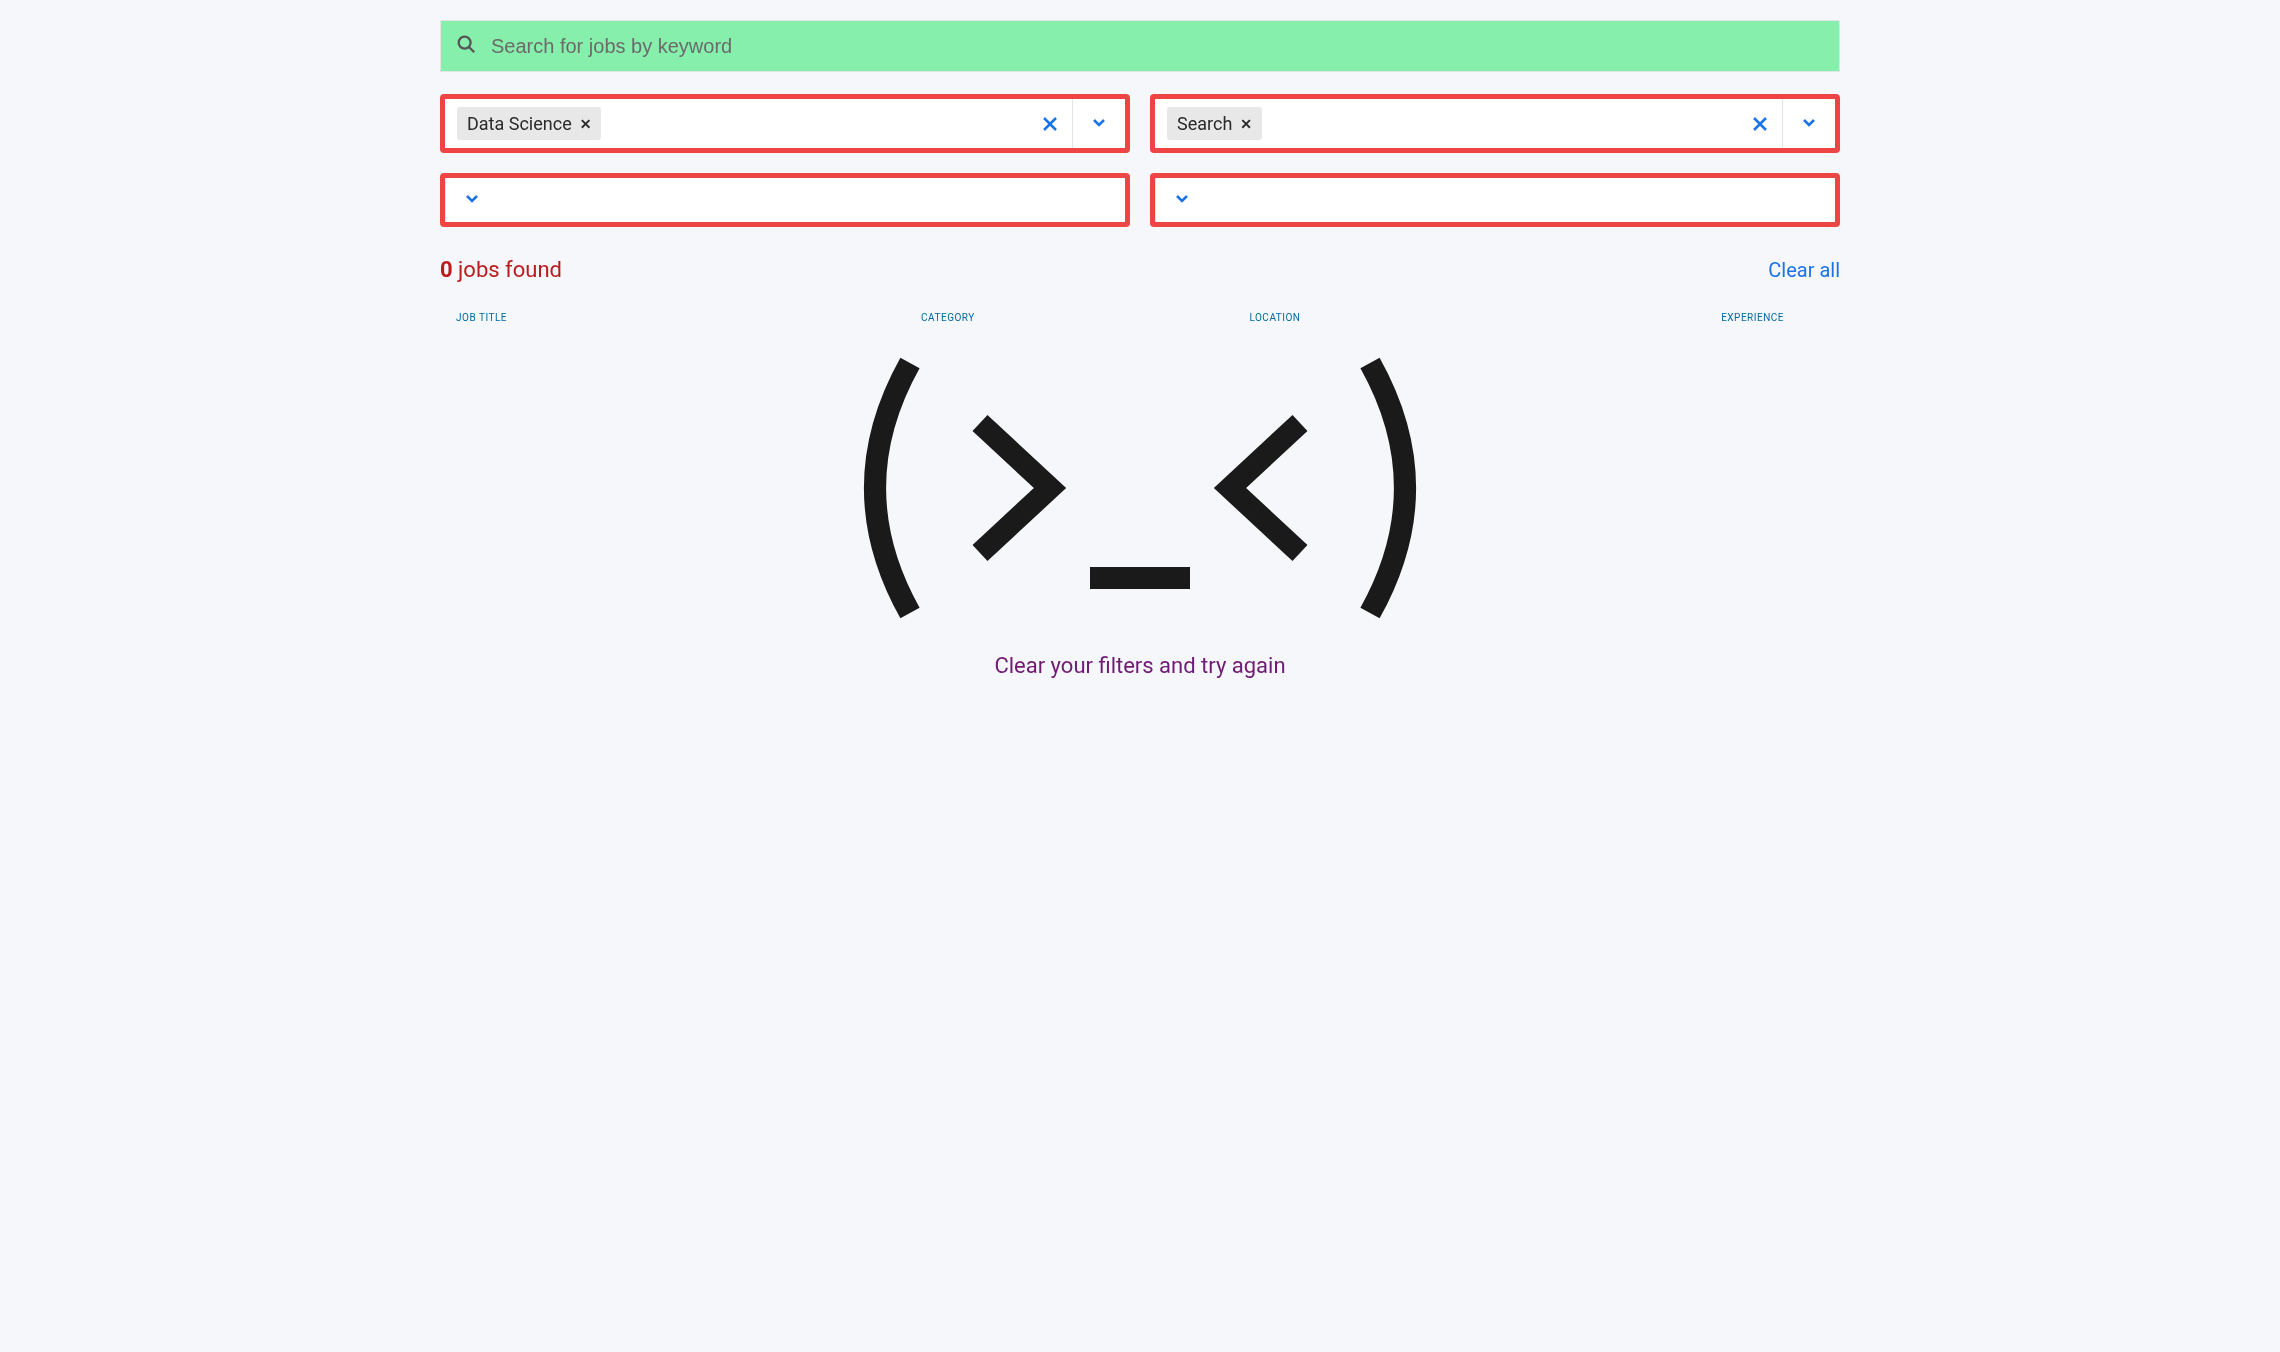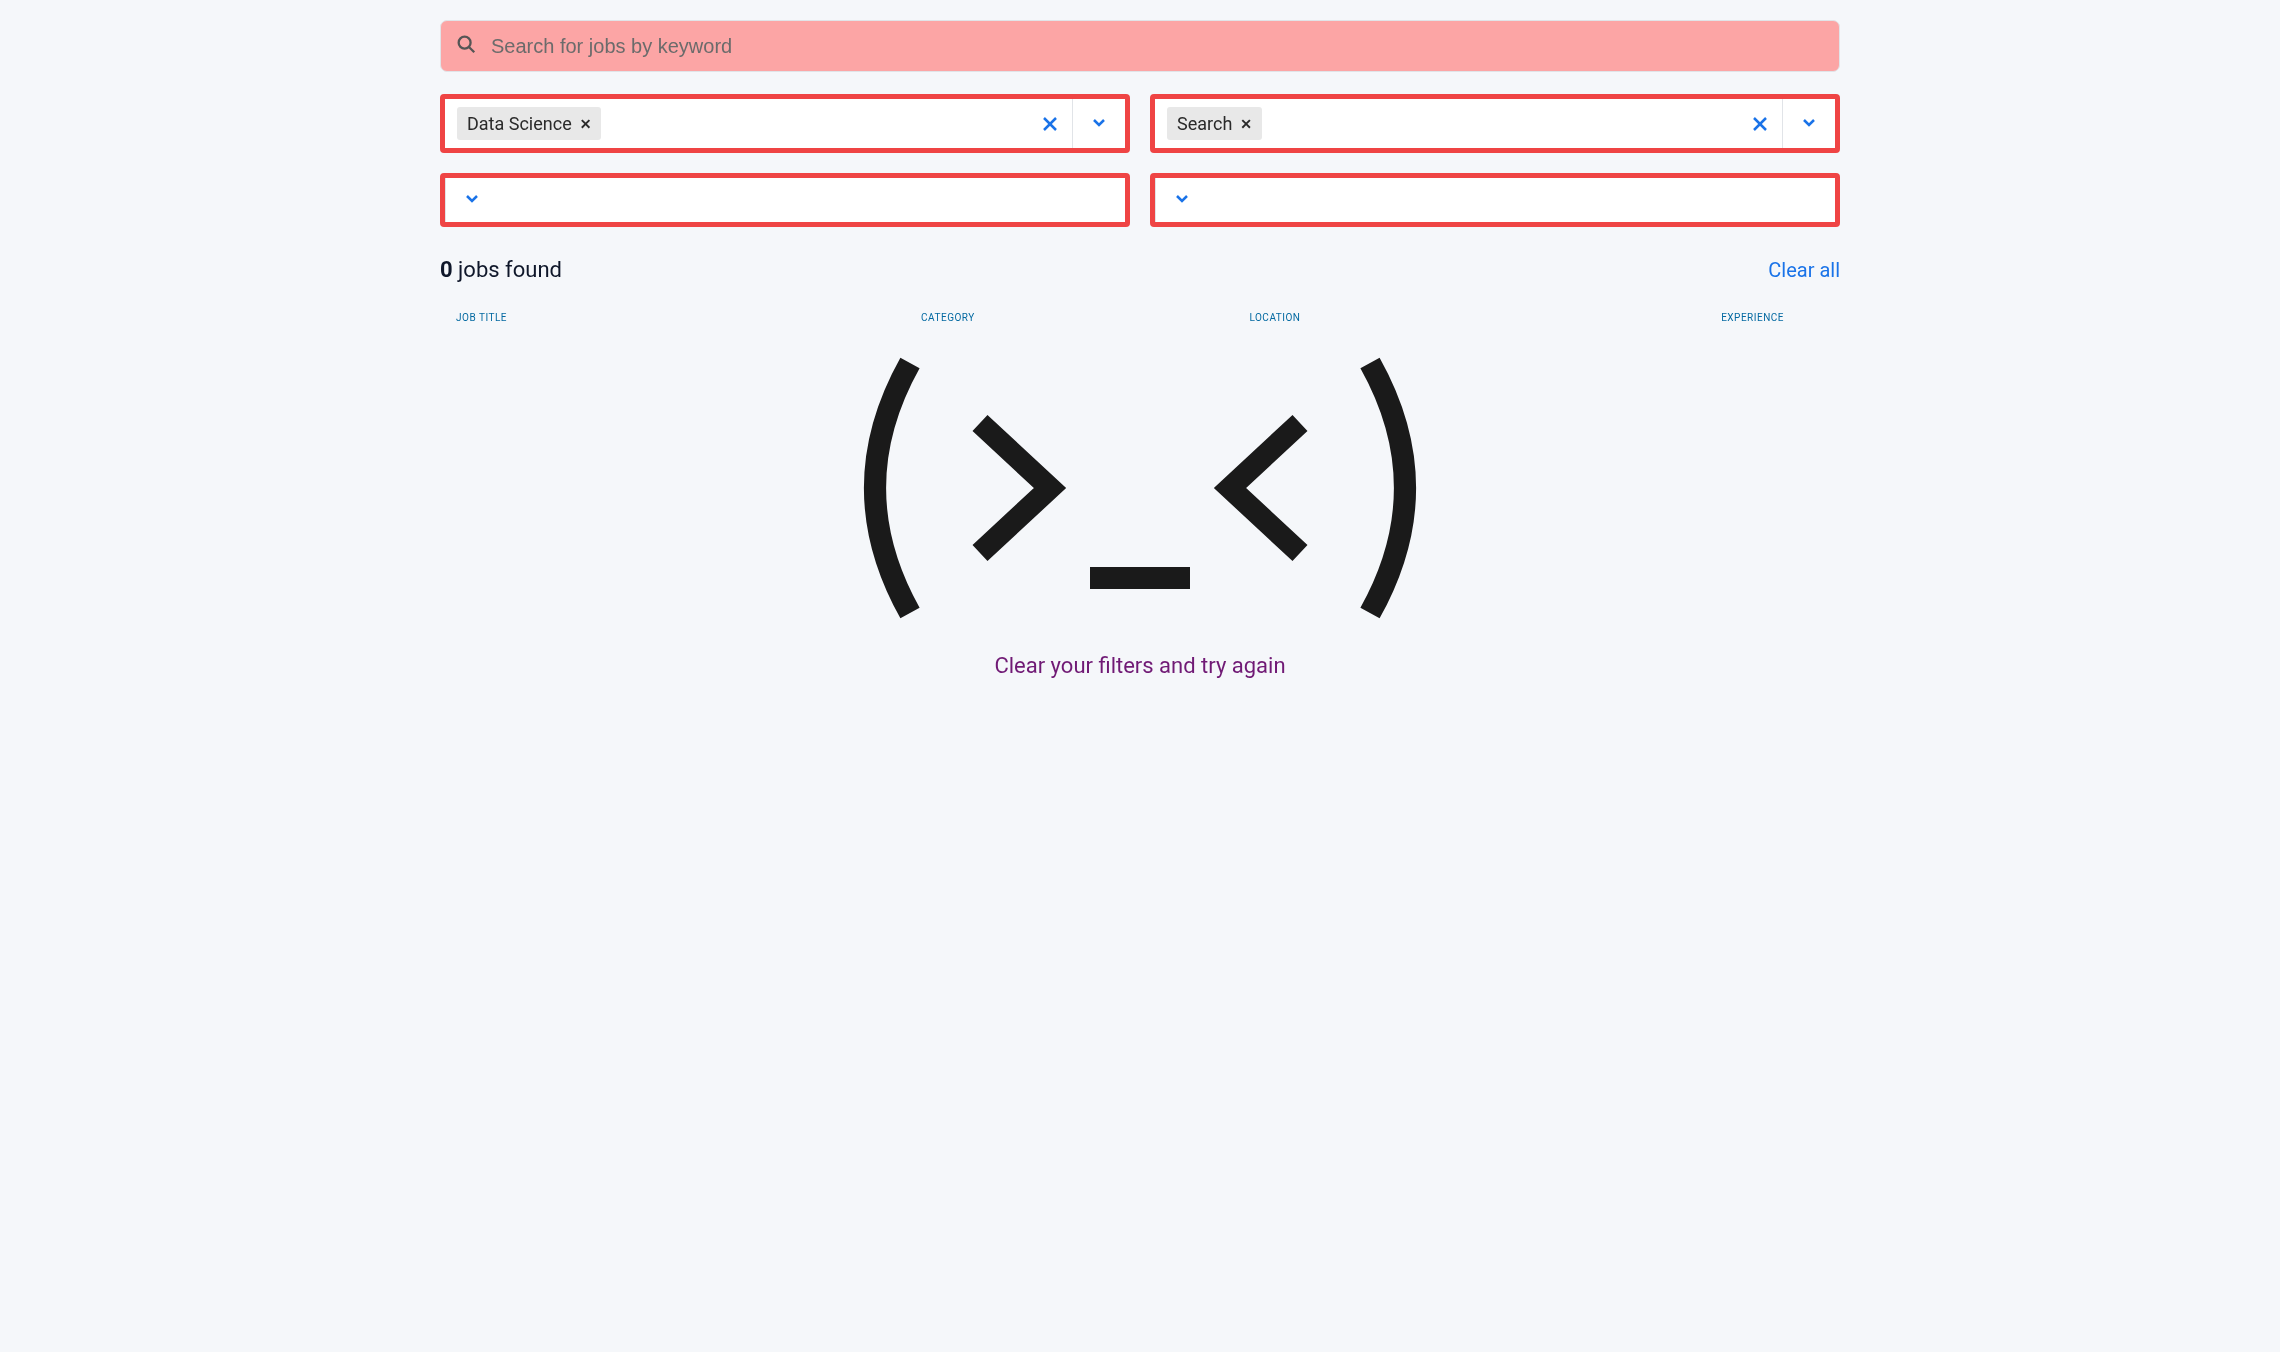--- a/index.html
+++ b/index.html
@@ -13,23 +13,23 @@
       padding: 20px;
       color: #1a1a1a;
     }
     .container {
       max-width: 1400px;
       margin: 0 auto;
     }
     .search-bar {
       display: flex;
       align-items: center;
-      background: #fca5a5;
+      background: #86efac;
       border: 1px solid #e1e4e8;
-      border-radius: 7px;
+      border-radius: 1px;
       padding: 12px 14px;
       margin-bottom: 22px;
     }
     .search-bar svg {
       width: 22px;
       height: 22px;
       margin-right: 14px;
       color: #555;
     }
     .search-bar input {
@@ -109,21 +109,21 @@
     }
     .results-row {
       display: flex;
       justify-content: space-between;
       align-items: center;
       margin-top: 30px;
       margin-bottom: 30px;
     }
     .results-count {
       font-size: 22px;
-      color: #0f172a;
+      color: #b91c1c;
     }
     .results-count .count {
       font-weight: 700;
     }
     .clear-all {
       color: #1a73e8;
       font-size: 20px;
       cursor: pointer;
     }
     .table-header {

